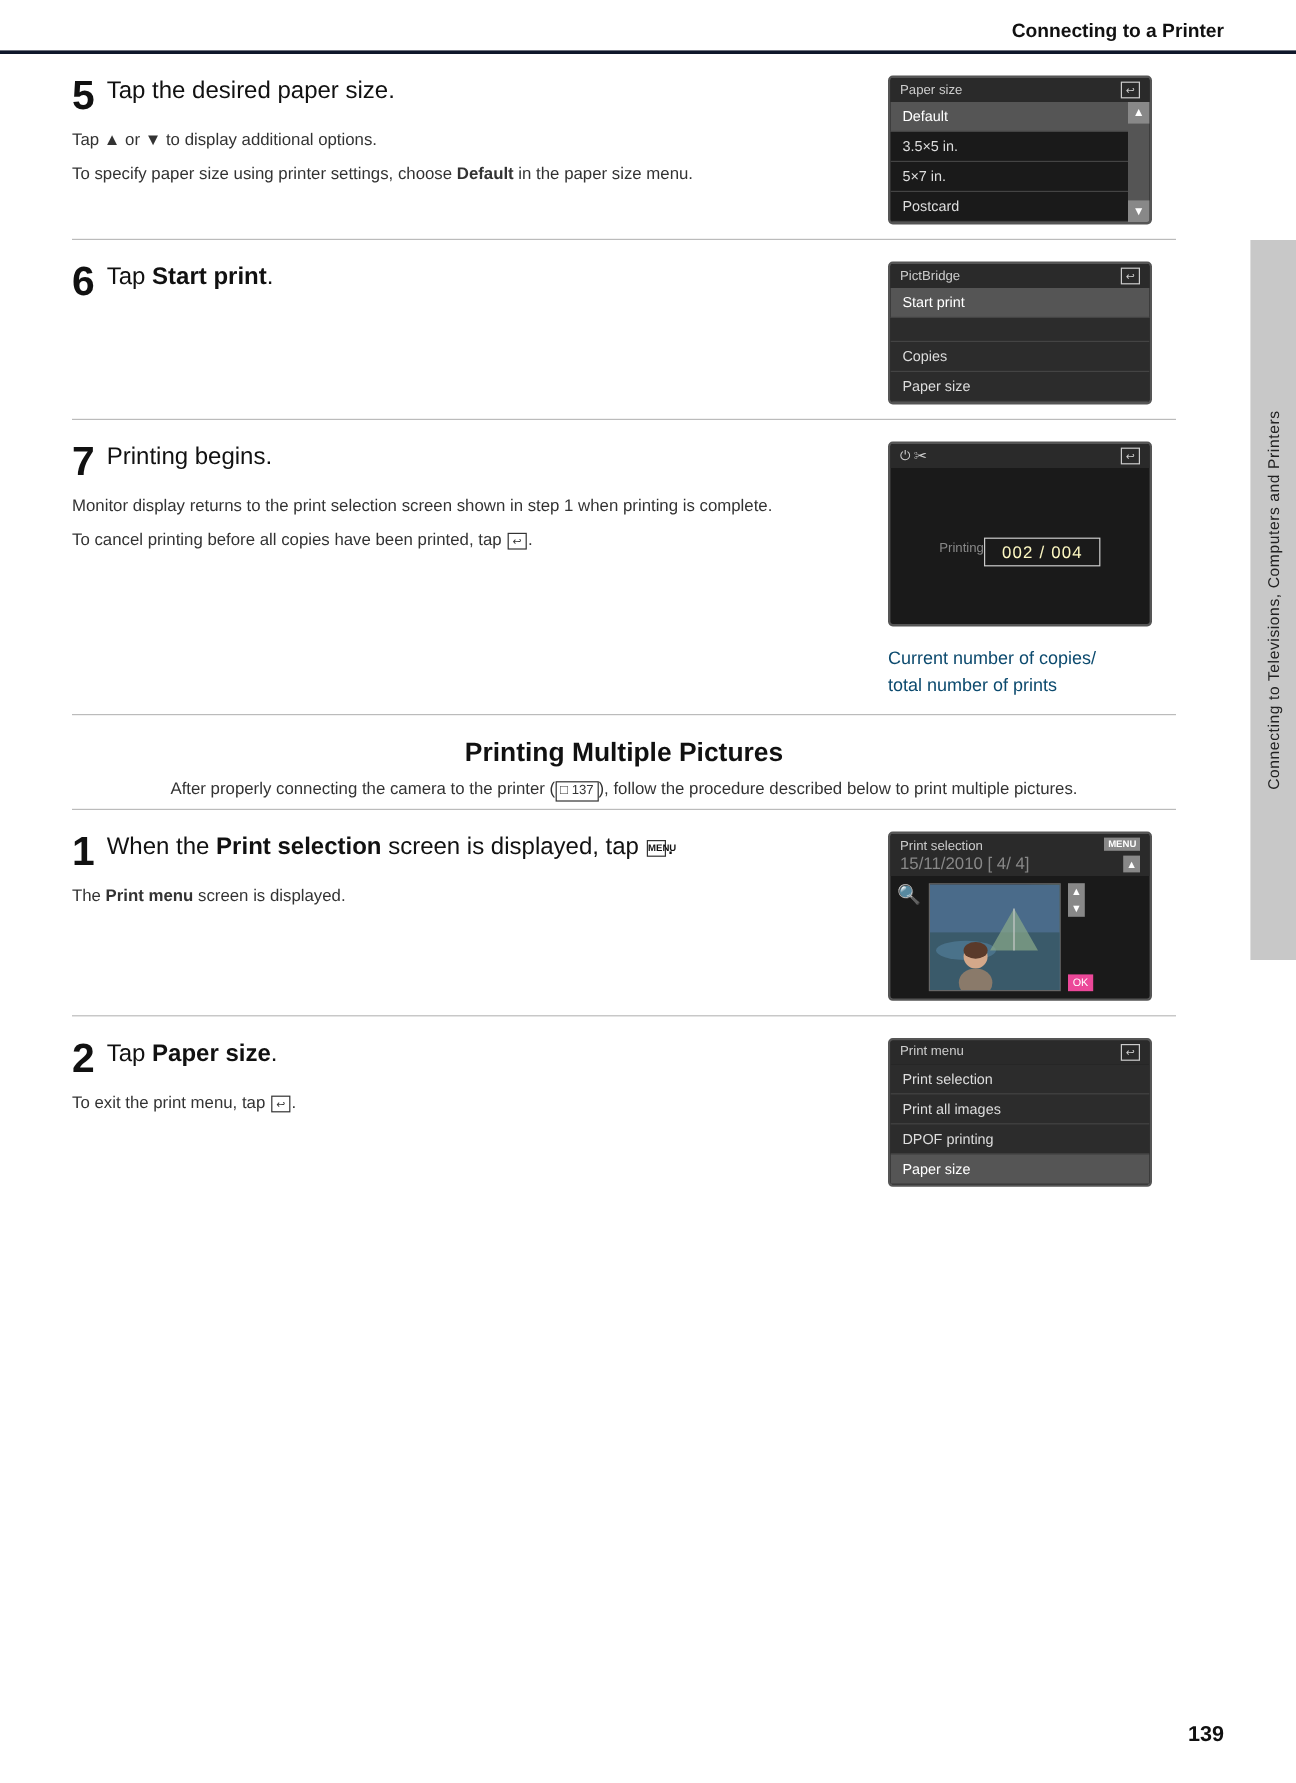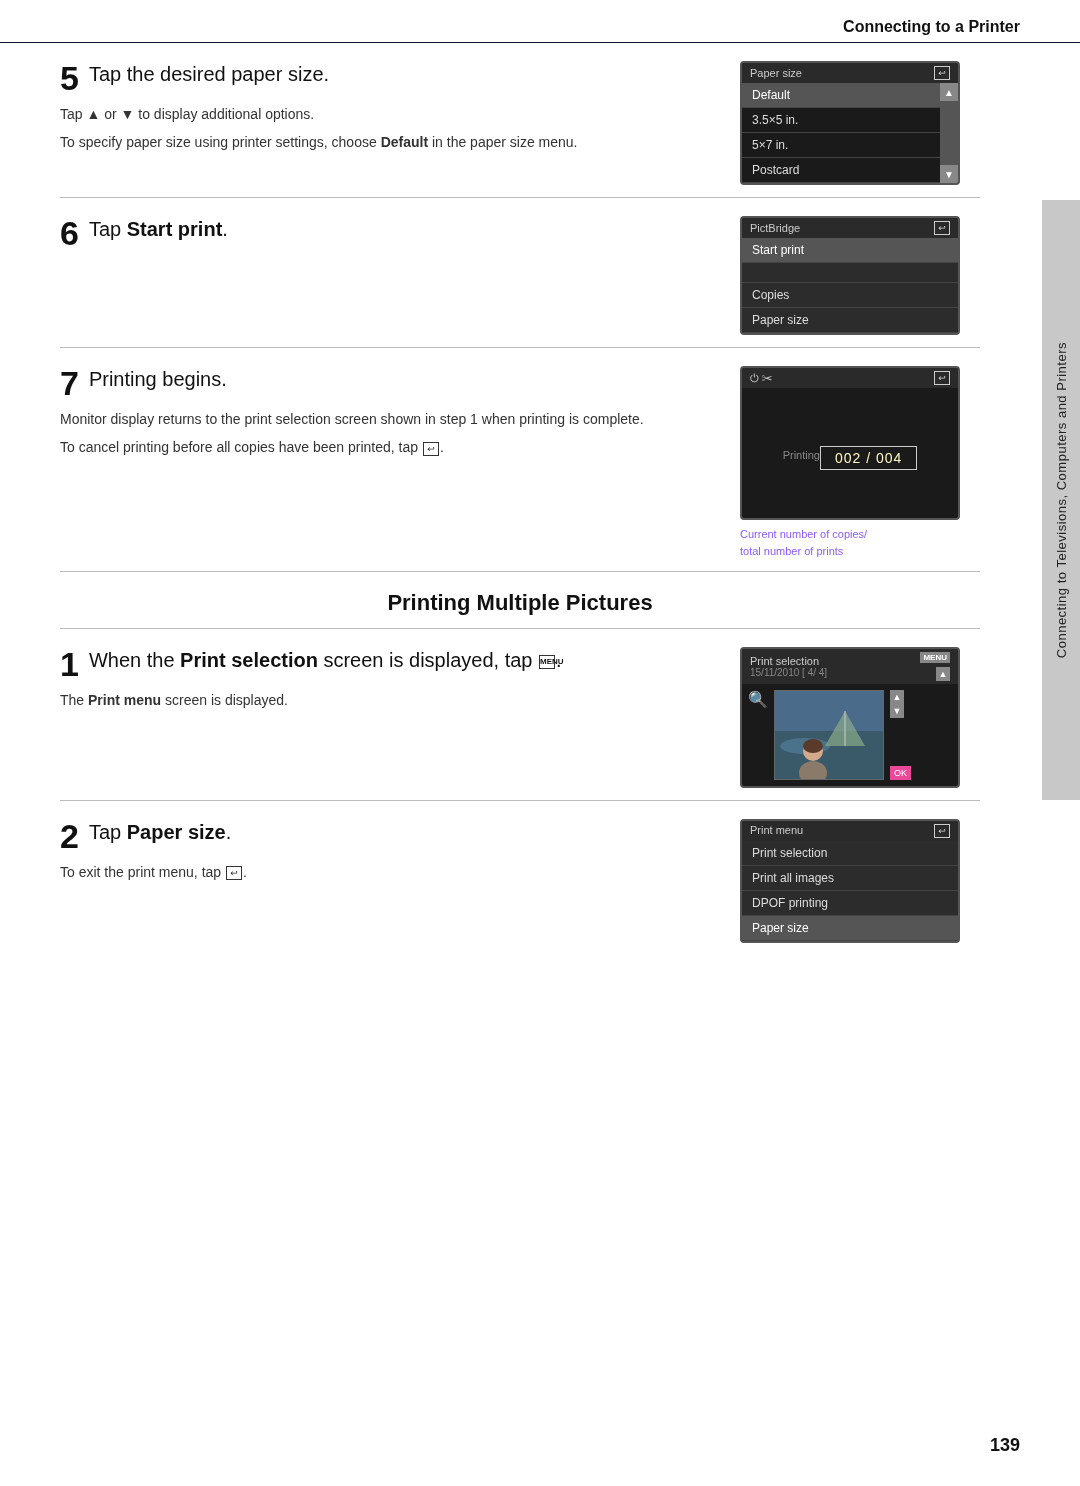--- a/index.html
+++ b/index.html
@@ -39,21 +39,21 @@
       font-size: 13px;
       color: #222;
       white-space: nowrap;
       letter-spacing: 0.5px;
     }
 
     
     .header-section {
       padding: 18px 60px 0 60px;
       text-align: right;
-      border-bottom: 1px solid #0f172a;
+      border-bottom: 3px solid #0f172a;
       padding-bottom: 6px;
     }
 
     .header-title {
       font-size: 16px;
       font-weight: bold;
       color: #111;
     }
 
     
@@ -179,23 +179,23 @@
 
     .printing-counter {
       border: 1.5px solid #ccc;
       color: #fef9c3;
       font-size: 14px;
       padding: 3px 14px;
       letter-spacing: 1px;
     }
 
     .caption-text {
-      font-size: 11px;
-      color: #8b5cf6;
-      margin-top: 6px;
+      font-size: 15px;
+      color: #0c4a6e;
+      margin-top: 16px;
       line-height: 1.5;
     }
 
     
     .section-header {
       padding: 18px 0 6px 0;
       border-bottom: 1px solid #bbb;
       text-align: center;
     }
 
@@ -469,40 +469,43 @@
         </div>
         <div class="caption-text">
           <span>Current number of copies/</span><br>
           <span>total number of prints</span>
         </div>
       </div>
     </div>
 
     <div class="section-header">
       <div class="section-title">Printing Multiple Pictures</div>
+      <div class="section-intro">
+        <span>After properly connecting the camera to the printer (</span><span class="ref-box">□ <span>137</span></span><span>), follow the procedure described below to print multiple pictures.</span>
+      </div>
     </div>
 
     <div class="step-section">
       <div class="step-left">
         <div class="step-title">
           <span class="step-num-large">1</span>
           <span>When the </span><span class="step-title-bold">Print selection</span><span> screen is displayed, tap</span> <span class="inline-icon" style="font-size:8px;font-weight:bold;">MENU</span>.
         </div>
         <div class="step-body">
           <p>
             <span>The </span><span class="bold">Print menu</span><span> screen is displayed.</span>
           </p>
         </div>
       </div>
       <div class="step-right">
         <div class="print-sel-screen">
           <div class="print-sel-header">
             <div>
               <div style="color:#ccc;font-size:11px;">Print selection</div>
-              <div style="color:#888;font-size:10px;">15/11/2010 [  4/  4]</div>
+              <div style="color:#888;font-size:14px;">15/11/2010 [  4/  4]</div>
             </div>
             <div style="display:flex;flex-direction:column;gap:4px;align-items:flex-end;">
               <span class="menu-icon" style="font-size:8px;padding:1px 3px;background:#888;">MENU</span>
               <span class="scroll-btn" style="width:14px;height:14px;font-size:9px;">▲</span>
             </div>
           </div>
           <div class="print-sel-body">
             <div style="display:flex;flex-direction:column;gap:4px;align-items:center;">
               <span class="zoom-icon" style="color:#aaa;font-size:16px;">🔍</span>
             </div>

